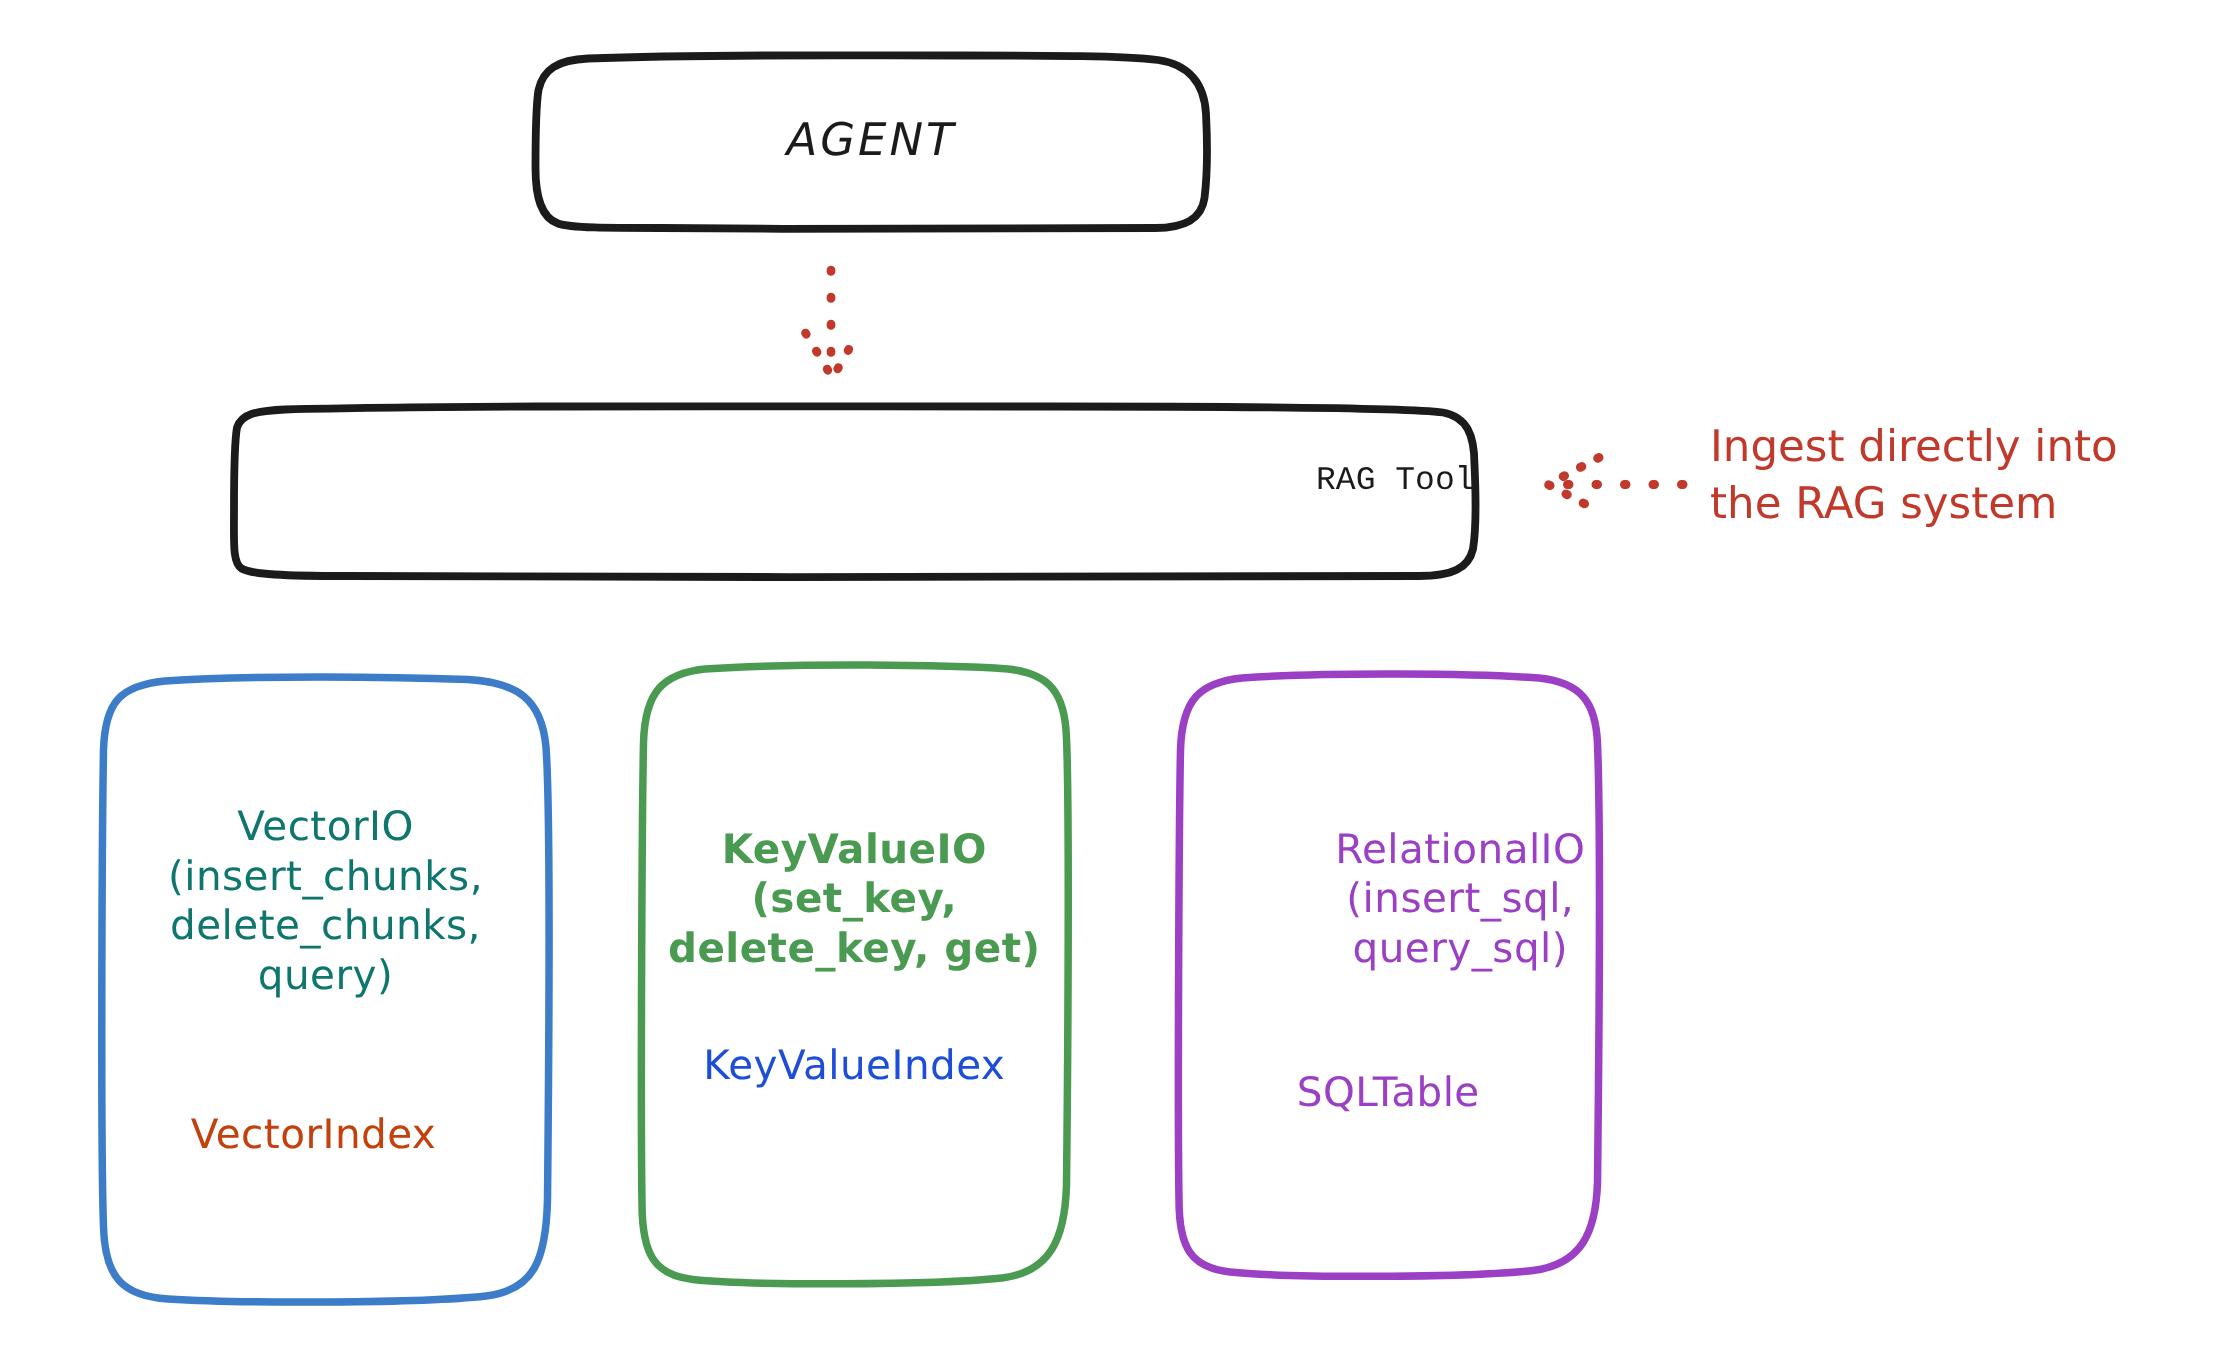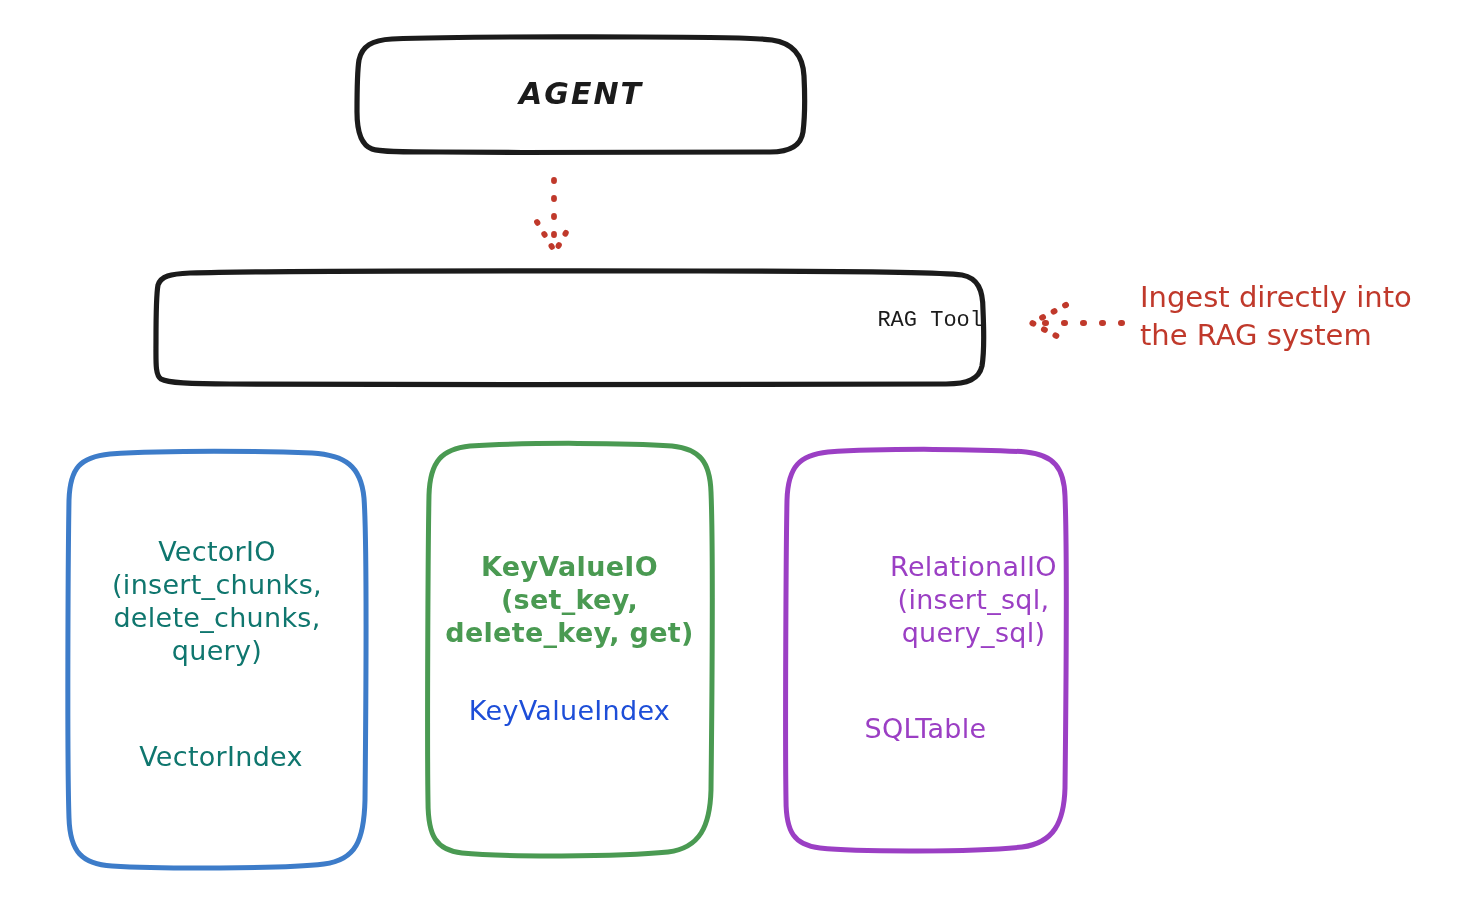--- a/index.html
+++ b/index.html
@@ -30,21 +30,21 @@
     user-select: none;
   }
 
   
   #agent-label {
     left: 357px;
     top: 76px;
     width: 448px;
     font-size: 30px;
     font-style: italic;
-    font-weight: 700;
+    font-weight: 400;
     letter-spacing: 2px;
     color: #1b1b1b;
     font-family: "DejaVu Sans", sans-serif;
   }
 
   
   #ragtool-label {
     left: 156px;
     top: 308px;
     width: 827px;
@@ -62,21 +62,21 @@
     letter-spacing: 0.3px;
   }
   .store-index {
     position: absolute;
     font-size: 27px;
     font-weight: 500;
     letter-spacing: 0.3px;
   }
 
   #vector-title  { left: 68px;  top: 536px; width: 298px; color: #0f766e; }
-  #vector-index  { left: 72px;  top: 741px; width: 298px; color: #0f766e; }
+  #vector-index  { left: 60px;  top: 741px; width: 298px; color: #c2410c; }
 
   #kv-title      { left: 428px; top: 551px; width: 283px; color: #4A9A52; font-weight: bold; }
   #kv-index      { left: 428px; top: 695px; width: 283px; color: #1d4ed8; }
 
   #rel-title     { left: 785px; top: 551px; width: 281px; color: #9B3FC4; margin-left: 48px; }
   #rel-index     { left: 785px; top: 713px; width: 281px; color: #9B3FC4; }
 
   
   #ingest-note {
     position: absolute;

